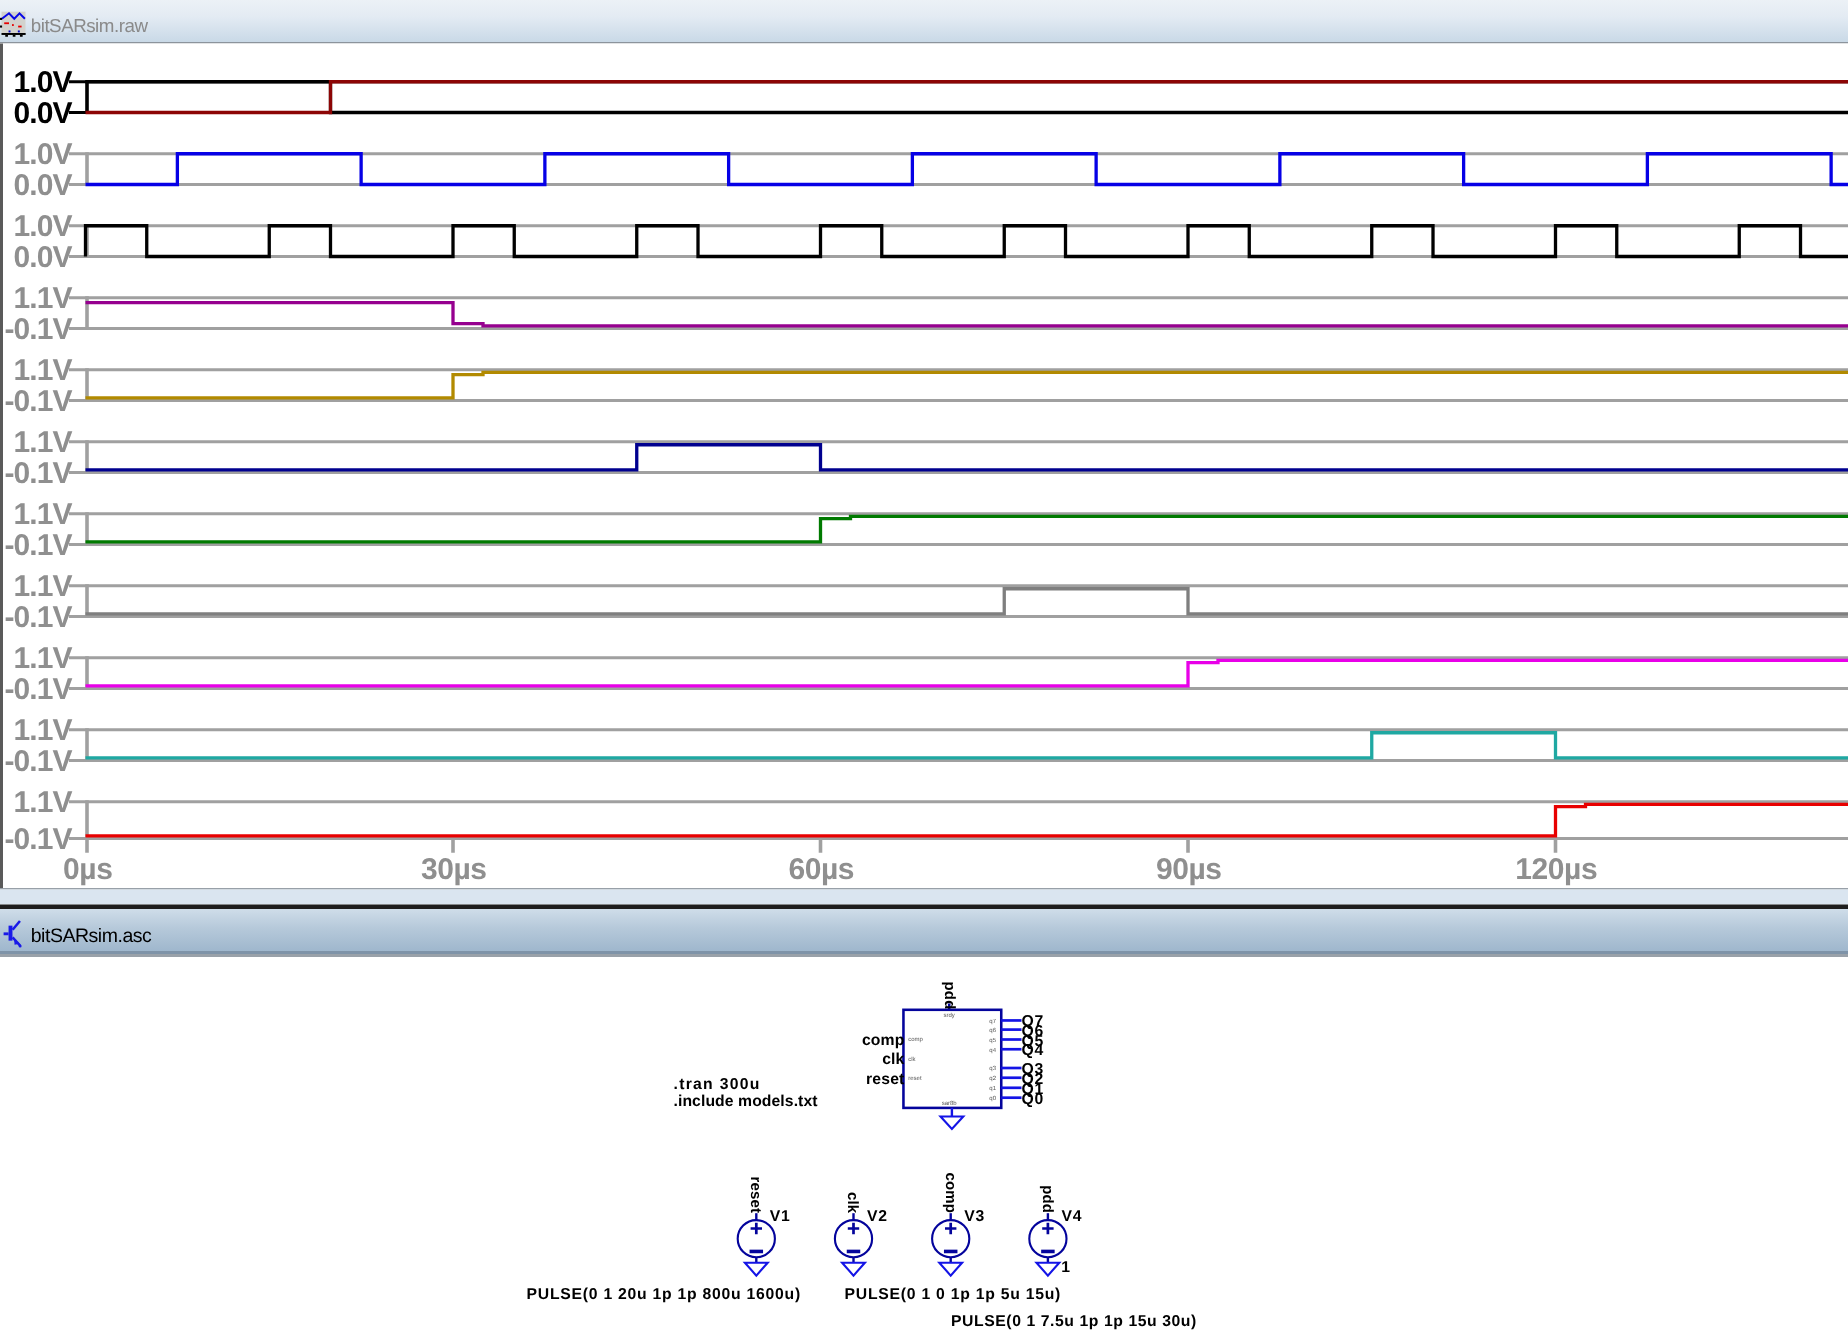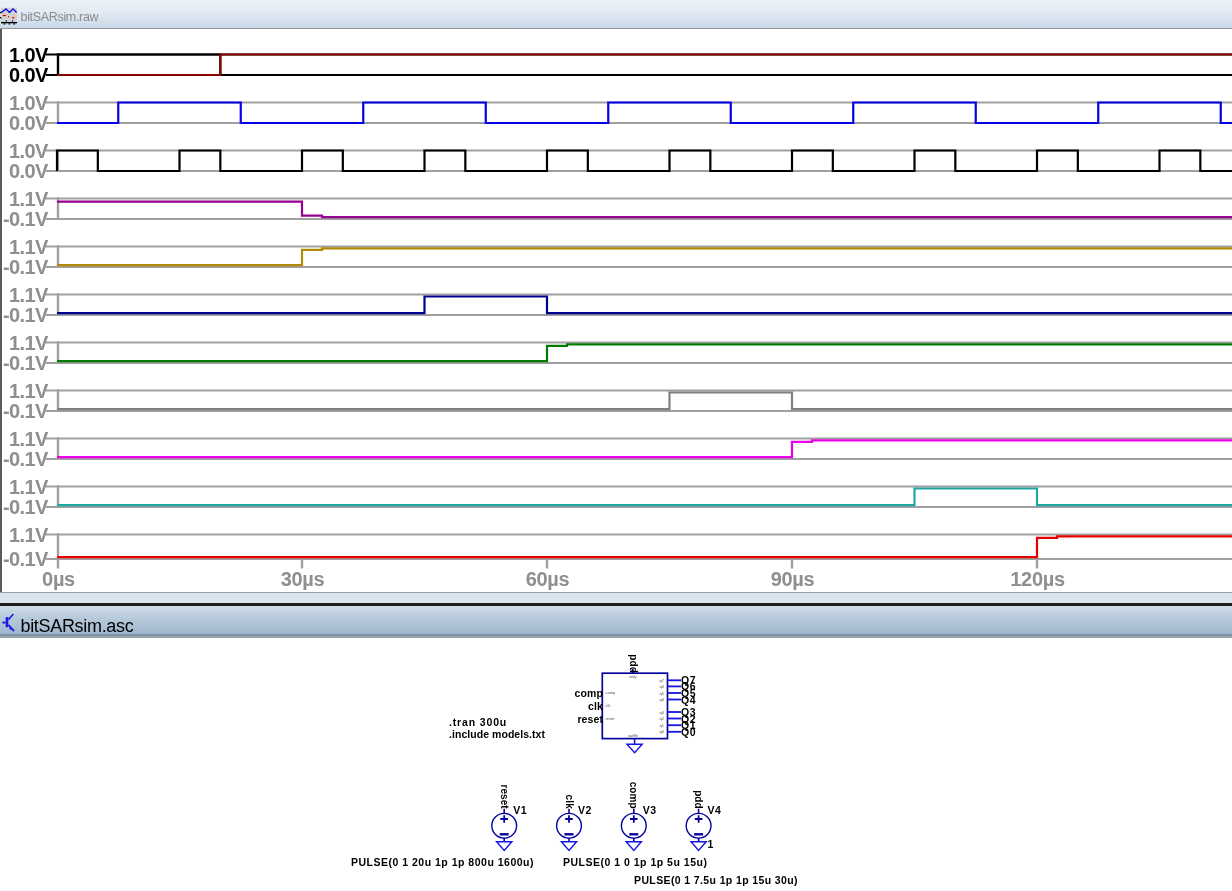--- a/index.html
+++ b/index.html
@@ -5,21 +5,21 @@
 body{width:1232px;height:891px;overflow:hidden;position:relative;background:#fff;
 font-family:"Liberation Sans",sans-serif;}
 .abs{position:absolute;}
 #t1{left:0;top:0;width:1232px;height:28px;background:linear-gradient(#ecf1f6,#e3ebf3 40%,#c9d9e7);border-bottom:1px solid #8c949c;}
 #t1 span{position:absolute;left:20.5px;top:10px;font-size:12.5px;letter-spacing:-0.32px;color:#8a8a8a;}
 #plot{left:0;top:29px;width:1232px;height:563px;background:#fff;border-left:2px solid #5a5a5a;}
 #gap1{left:0;top:592px;width:1232px;height:1px;background:#98a0a8;}
 #gap2{left:0;top:593px;width:1232px;height:10px;background:#dae5f0;}
 #gap3{left:0;top:603px;width:1232px;height:3px;background:#1e1e1e;}
 #t2{left:0;top:606px;width:1232px;height:28px;background:linear-gradient(#cfdde9,#b6c9da 45%,#9fb7cd);}
-#t2 span{position:absolute;left:20.5px;top:10px;font-size:18px;letter-spacing:-0.32px;color:#000;}
+#t2 span{position:absolute;left:20.5px;top:10px;font-size:13px;letter-spacing:-0.32px;color:#000;}
 #t2b1{left:0;top:634px;width:1232px;height:2px;background:#7e93a8;}
 #t2b2{left:0;top:636px;width:1232px;height:2px;background:#99a1a9;}
 #sch{left:0;top:638px;width:1232px;height:253px;background:#fff;}
 </style></head>
 <body>
 <div class="abs" id="t1">
     <svg width="18" height="18" viewBox="0 0 18 18" style="position:absolute;left:0px;top:7px">
 <rect x="1" y="0.8" width="16" height="14.2" fill="#d2d2cd"></rect>
 <polyline points="1.3,5.5 6,1.9 9.5,5.5 13,1.9 16.6,5.5" fill="none" stroke="#0808e8" stroke-width="1.3"></polyline>
 <rect x="0" y="4.9" width="1.4" height="1.4" fill="#000"></rect>

